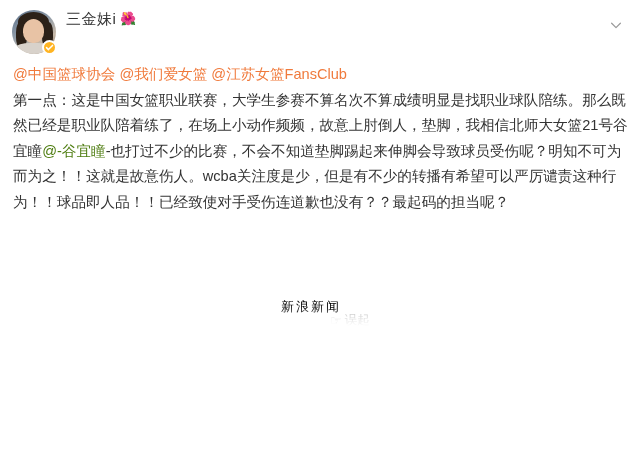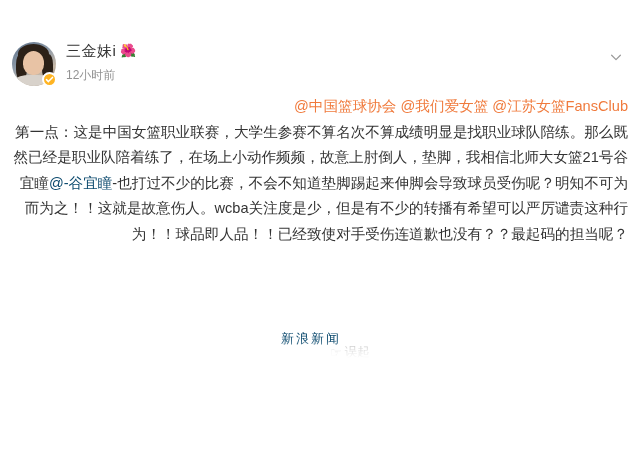--- a/index.html
+++ b/index.html
@@ -12,21 +12,20 @@
     background: #ffffff;
     font-family: "Liberation Sans", sans-serif;
     overflow: hidden;
   }
   .post {
     position: relative;
     width: 641px;
     height: 334px;
     box-sizing: border-box;
     background: #ffffff;
-    margin-top: 32px;
   }
   
   .header {
     display: flex;
     align-items: flex-start;
     padding: 10px 12px 4px 12px;
     box-sizing: border-box;
     height: 62px;
   }
   .avatar-wrap {
@@ -144,38 +143,37 @@
   
   .content {
     padding: 0 13px 0 13px;
     font-size: 14.6px;
     line-height: 25.5px;
     color: #333333;
     word-break: break-all;
   }
   .content p {
     margin: 0;
-    text-align: right;
   }
   .mention, .topic {
     color: #f07a3c;
   }
   .mention-blue {
-    color: #0c4a6e;
+    color: #4d7c0f;
   }
   .para {
     margin-top: 0;
   }
   
   .watermark {
     position: absolute;
     left: 281px;
     bottom: 18px;
     font-size: 13px;
-    color: #0c4a6e;
+    color: #000000;
     letter-spacing: 2px;
     pointer-events: none;
   }
   .footer-marks {
     position: absolute;
     bottom: 5px;
     left: 330px;
     display: flex;
     align-items: center;
     color: #c9c9c9;
@@ -218,21 +216,20 @@
           <path d="M2 6.2 L4.6 8.8 L10 3.2" fill="none" stroke="#ffffff" stroke-width="2" stroke-linecap="round" stroke-linejoin="round"></path>
         </svg>
       </div>
     </div>
 
     <div class="head-text">
       <div class="name-row">
         <span class="username">三金妹i</span>
         <span class="name-emoji">🌺</span>
       </div>
-      <div class="timestamp">12小时前</div>
     </div>
 
     <div class="more-btn">
       <svg width="14" height="14" viewBox="0 0 16 16" aria-hidden="true">
         <path d="M3 6 L8 11 L13 6" fill="none" stroke="#9a9a9a" stroke-width="1.4" stroke-linecap="round" stroke-linejoin="round"></path>
       </svg>
     </div>
   </div>
 
   <div class="content">

